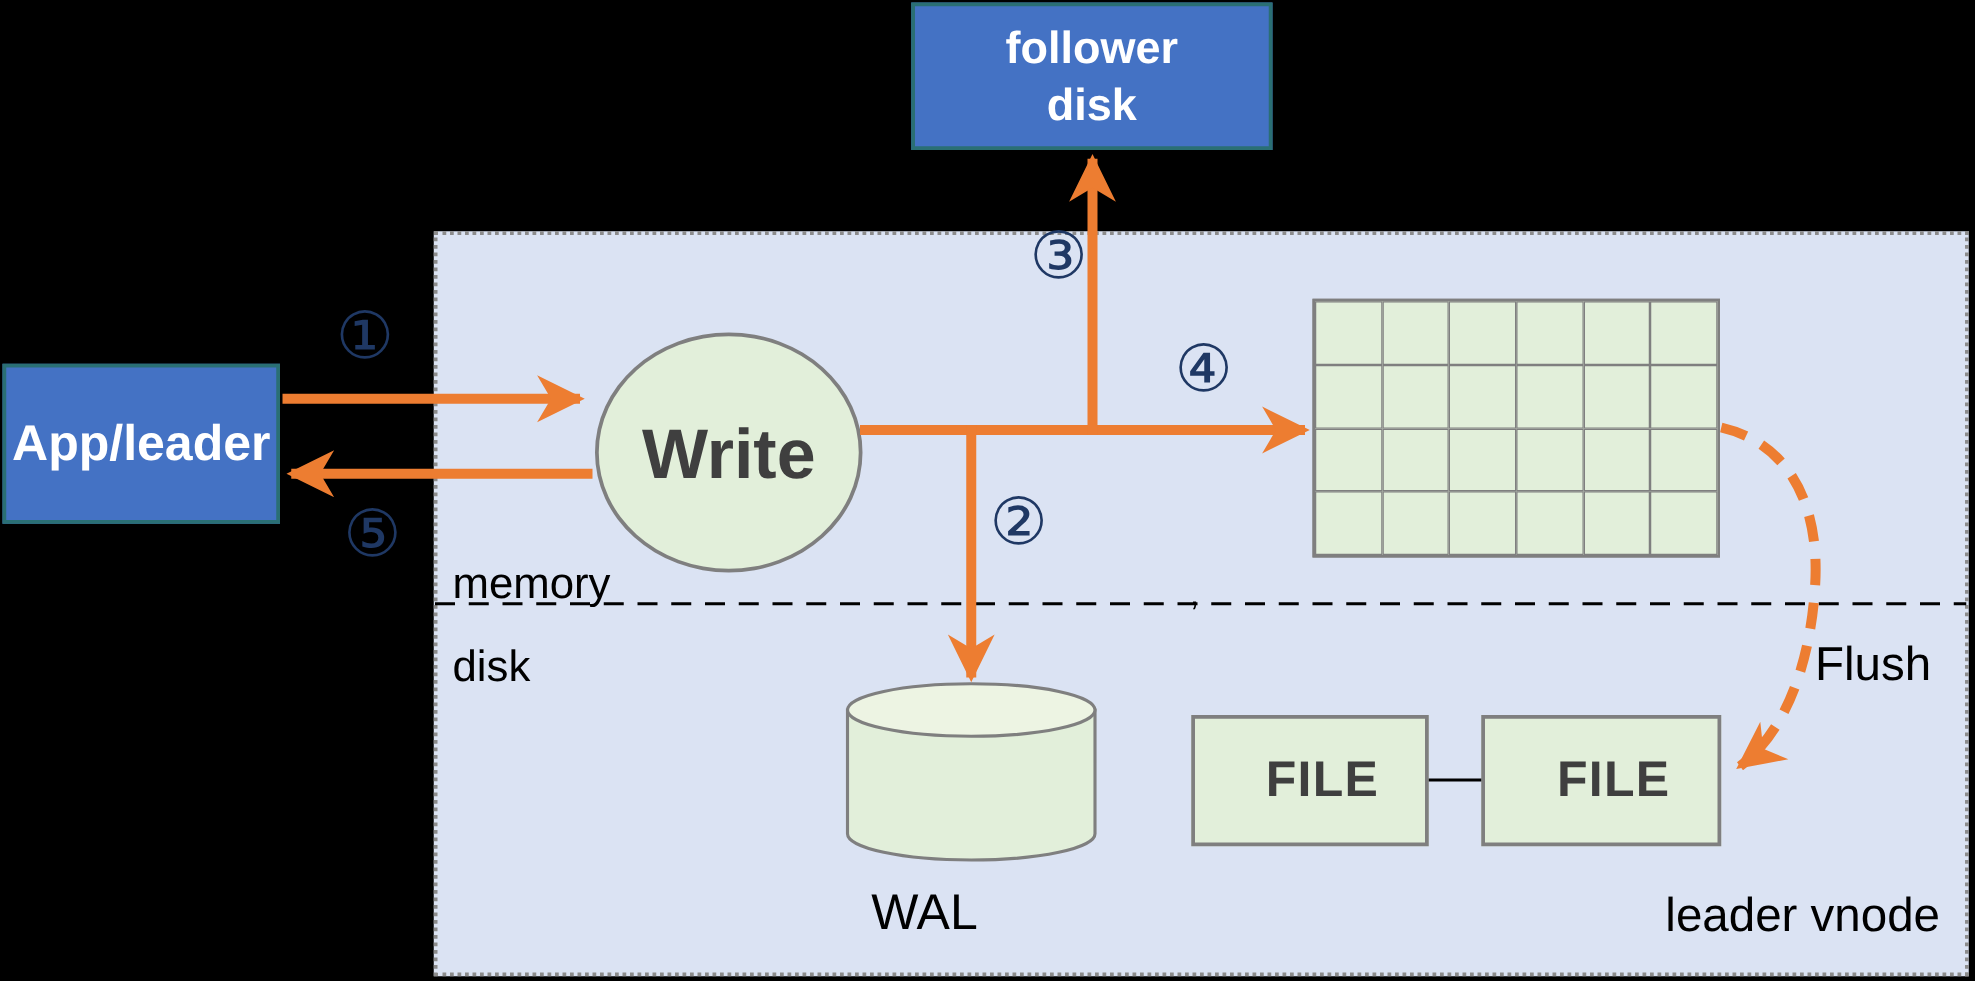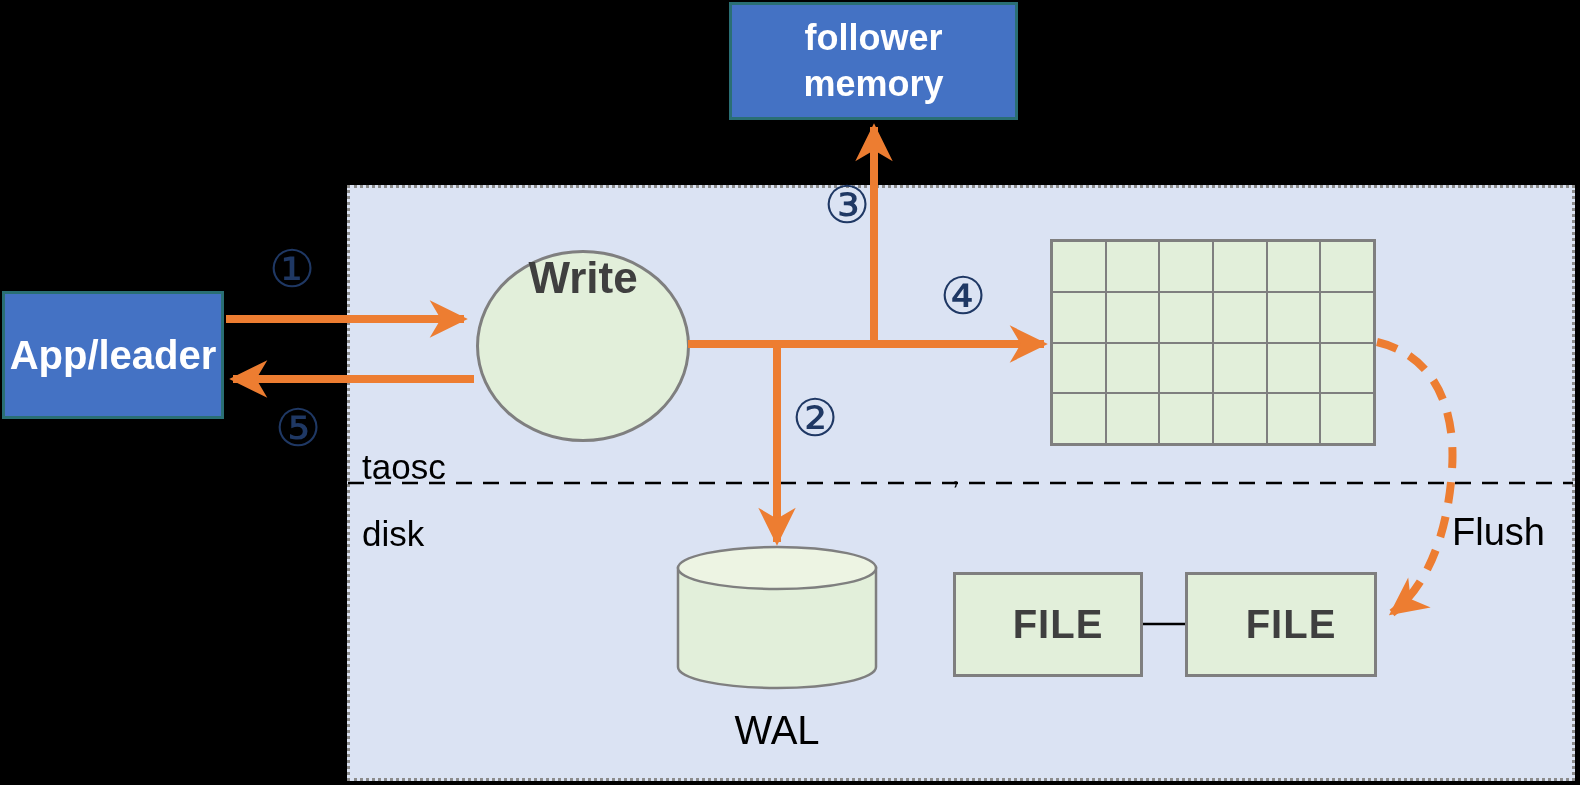--- a/index.html
+++ b/index.html
@@ -32,25 +32,25 @@
   .blue-node{
     position:absolute;box-sizing:border-box;z-index:20;
     background:var(--blue-fill);border:3px solid var(--blue-border);
     display:flex;align-items:center;justify-content:center;
     color:#FFFFFF;font-weight:bold;text-align:center;
   }
   .follower{left:729px;top:2px;width:289px;height:118px;font-size:36px;line-height:46px;white-space:pre-line;}
   .app{left:2px;top:291px;width:222px;height:128px;font-size:40px;}
 
   .write-circle{
-    position:absolute;left:476px;top:250px;width:214px;height:192px;
+    position:absolute;left:476px;top:266px;width:214px;height:192px;
     box-sizing:border-box;border-radius:50%;z-index:20;
     background:var(--green-fill);border:3px solid var(--green-border);
-    display:flex;align-items:flex-start;justify-content:center;
-    font-size:44px;font-weight:bold;color:var(--dark-text);
+    display:flex;align-items:center;justify-content:center;
+    font-size:56px;font-weight:bold;color:var(--dark-text);
   }
 
   .memtable{
     position:absolute;left:1050px;top:239px;width:326px;height:207px;
     box-sizing:border-box;display:grid;z-index:20;
     border:2px solid var(--green-border);background:var(--green-border);
   }
   .memtable .cell{
     background:var(--green-fill);
     border:1.5px solid var(--green-border);
@@ -77,35 +77,35 @@
 
   .step{
     position:absolute;width:80px;height:80px;z-index:40;
     display:flex;align-items:center;justify-content:center;
     color:var(--navy);font-size:52px;
     font-family:"DejaVu Sans",sans-serif;
   }
   .lbl{position:absolute;z-index:40;color:#000000;}
   .lbl-memory{left:362px;top:447px;font-size:35px;}
   .lbl-disk{left:362px;top:514px;font-size:35px;}
-  .lbl-wal{left:697px;top:708px;width:160px;text-align:center;font-size:40px;}
+  .lbl-wal{left:697px;top:708px;width:160px;text-align:left;font-size:40px;}
   .lbl-flush{left:1452px;top:511px;font-size:38px;}
   .lbl-leader{right:28px;top:712px;font-size:38px;}
   .lbl-comma{left:952px;top:460px;font-size:26px;}
 </style>
 </head>
 <body>
 
 <div class="canvas">
 
   <div class="leader-rect"></div>
 
   <div class="blue-node follower">
     <span>follower
-memory</span>
+disk</span>
   </div>
   <div class="blue-node app">
     <span>App/leader</span>
   </div>
 
   <div class="write-circle">
     <span>Write</span>
   </div>
 
   <div class="memtable" style="grid-template-columns: repeat(6, 1fr); grid-template-rows: repeat(4, 1fr);">
@@ -166,19 +166,20 @@
 
     <path class="orange-dashed" marker-end="url(#ah)" d="M1377,342 C1437,356 1456,412 1452,470 C1448,532 1428,586 1392,613"></path>
   </svg>
 
   <div class="step" style="left:252px;top:229px;">①</div>
   <div class="step" style="left:775px;top:378px;">②</div>
   <div class="step" style="left:807px;top:165px;">③</div>
   <div class="step" style="left:923px;top:256px;">④</div>
   <div class="step" style="left:258px;top:388px;">⑤</div>
 
-  <div class="lbl lbl-memory">taosc</div>
+  <div class="lbl lbl-memory">memory</div>
   <div class="lbl lbl-disk">disk</div>
   <div class="lbl lbl-wal">WAL</div>
   <div class="lbl lbl-flush">Flush</div>
+  <div class="lbl lbl-leader">leader vnode</div>
   <div class="lbl lbl-comma">,</div>
 
 </div>
 
 </body></html>

